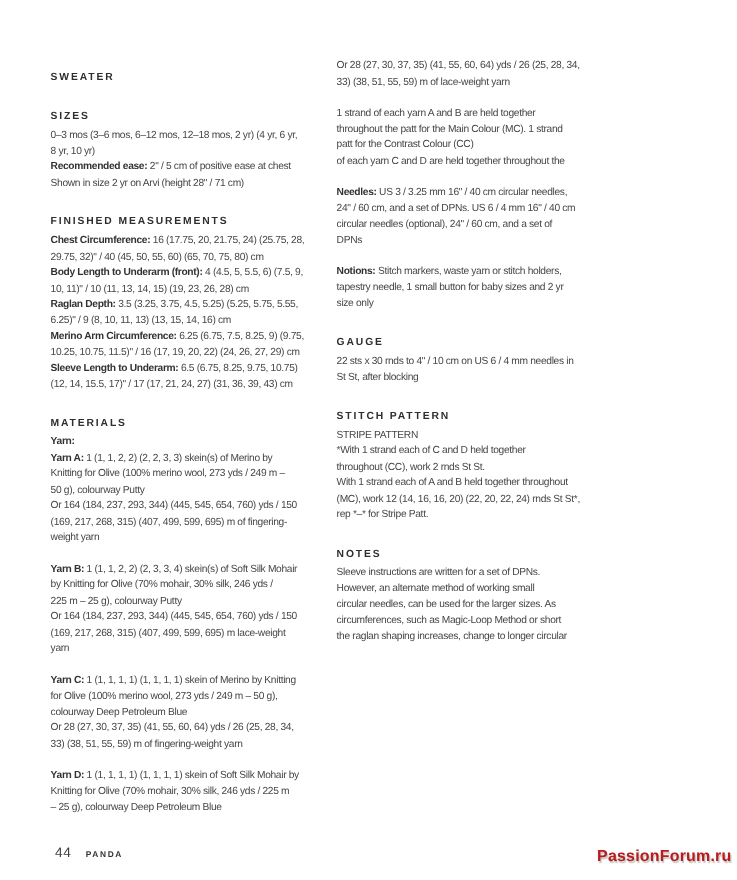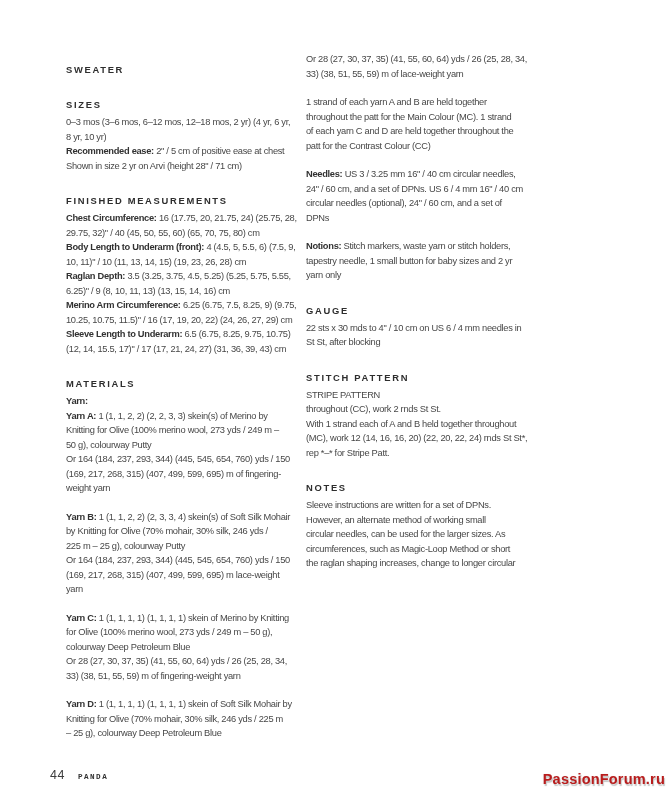--- a/index.html
+++ b/index.html
@@ -11,42 +11,42 @@
     overflow:hidden;
   }
   .page{position:absolute;inset:0;background:#ffffff;}
   .col{
     position:absolute;
     font-size:9.3px;
     letter-spacing:-0.3px;
     line-height:14.5px;
     color:#474747;
   }
-  #col-left{left:66px;top:62px;width:252px;}
+  #col-left{left:46px;top:62px;width:252px;}
   #col-right{left:306px;top:52px;width:260px;}
   .h{
     font-weight:bold;
     font-size:9.4px;
     letter-spacing:1.7px;
     color:#2e2e2e;
     line-height:15px;
     margin:20px 0 3px 0;
     white-space:nowrap;
   }
   .h:first-child{margin-top:0;}
   .p{margin:0;}
   .p.gap{margin-top:14px;}
   .ln{white-space:nowrap;line-height:14.5px;}
   .ln b{font-weight:bold;color:#323232;}
   #footer{
     position:absolute;left:50px;top:768px;
     display:flex;align-items:baseline;gap:13px;
   }
   #page-number{font-size:12.5px;color:#3d3d3d;letter-spacing:0.5px;}
-  #brand{font-size:7.6px;font-weight:bold;letter-spacing:1.5px;color:#333333;font-family:Liberation Mono, monospace;}
+  #brand{font-size:7.6px;font-weight:bold;letter-spacing:1.5px;color:#333333;}
   #watermark{
     position:absolute;right:5px;top:771px;
     font-size:14.5px;font-weight:bold;letter-spacing:0.2px;
     color:#b91c1c;
     text-shadow:1px 1.5px 1px rgba(150,150,150,0.55), -0.5px -0.5px 1px rgba(236,236,236,0.9), 0 0 1px rgba(200,200,200,0.35);
   }
 </style>
 </head>
 <body>
 
@@ -107,42 +107,43 @@
       </div>
     </div>
   <div class="col" id="col-right">
       <div class="p">
         <div class="ln"><span>Or 28 (27, 30, 37, 35) (41, 55, 60, 64) yds / 26 (25, 28, 34,</span></div>
         <div class="ln"><span>33) (38, 51, 55, 59) m of lace-weight yarn</span></div>
       </div>
       <div class="p gap">
         <div class="ln"><span>1 strand of each yarn A and B are held together</span></div>
         <div class="ln"><span>throughout the patt for the Main Colour (MC). 1 strand</span></div>
+        <div class="ln"><span>patt for the Contrast Colour (CC)</span></div>
         <div class="ln"><span>of each yarn C and D are held together throughout the</span></div>
-        <div class="ln"><span>patt for the Contrast Colour (CC)</span></div>
       </div>
       <div class="p gap">
         <div class="ln"><b>Needles:</b><span> US 3 / 3.25 mm 16" / 40 cm circular needles,</span></div>
         <div class="ln"><span>24" / 60 cm, and a set of DPNs. US 6 / 4 mm 16" / 40 cm</span></div>
         <div class="ln"><span>circular needles (optional), 24" / 60 cm, and a set of</span></div>
         <div class="ln"><span>DPNs</span></div>
       </div>
       <div class="p gap">
         <div class="ln"><b>Notions:</b><span> Stitch markers, waste yarn or stitch holders,</span></div>
         <div class="ln"><span>tapestry needle, 1 small button for baby sizes and 2 yr</span></div>
-        <div class="ln"><span>yarn only</span></div>
+        <div class="ln"><span>size only</span></div>
       </div>
       <div class="h">GAUGE</div>
       <div class="p">
         <div class="ln"><span>22 sts x 30 rnds to 4" / 10 cm on US 6 / 4 mm needles in</span></div>
         <div class="ln"><span>St St, after blocking</span></div>
       </div>
       <div class="h">STITCH PATTERN</div>
       <div class="p">
         <div class="ln"><span>STRIPE PATTERN</span></div>
+        <div class="ln"><span>*With 1 strand each of C and D held together</span></div>
         <div class="ln"><span>throughout (CC), work 2 rnds St St.</span></div>
         <div class="ln"><span>With 1 strand each of A and B held together throughout</span></div>
         <div class="ln"><span>(MC), work 12 (14, 16, 16, 20) (22, 20, 22, 24) rnds St St*,</span></div>
         <div class="ln"><span>rep *–* for Stripe Patt.</span></div>
       </div>
       <div class="h">NOTES</div>
       <div class="p">
         <div class="ln"><span>Sleeve instructions are written for a set of DPNs.</span></div>
         <div class="ln"><span>However, an alternate method of working small</span></div>
         <div class="ln"><span>circular needles, can be used for the larger sizes. As</span></div>

